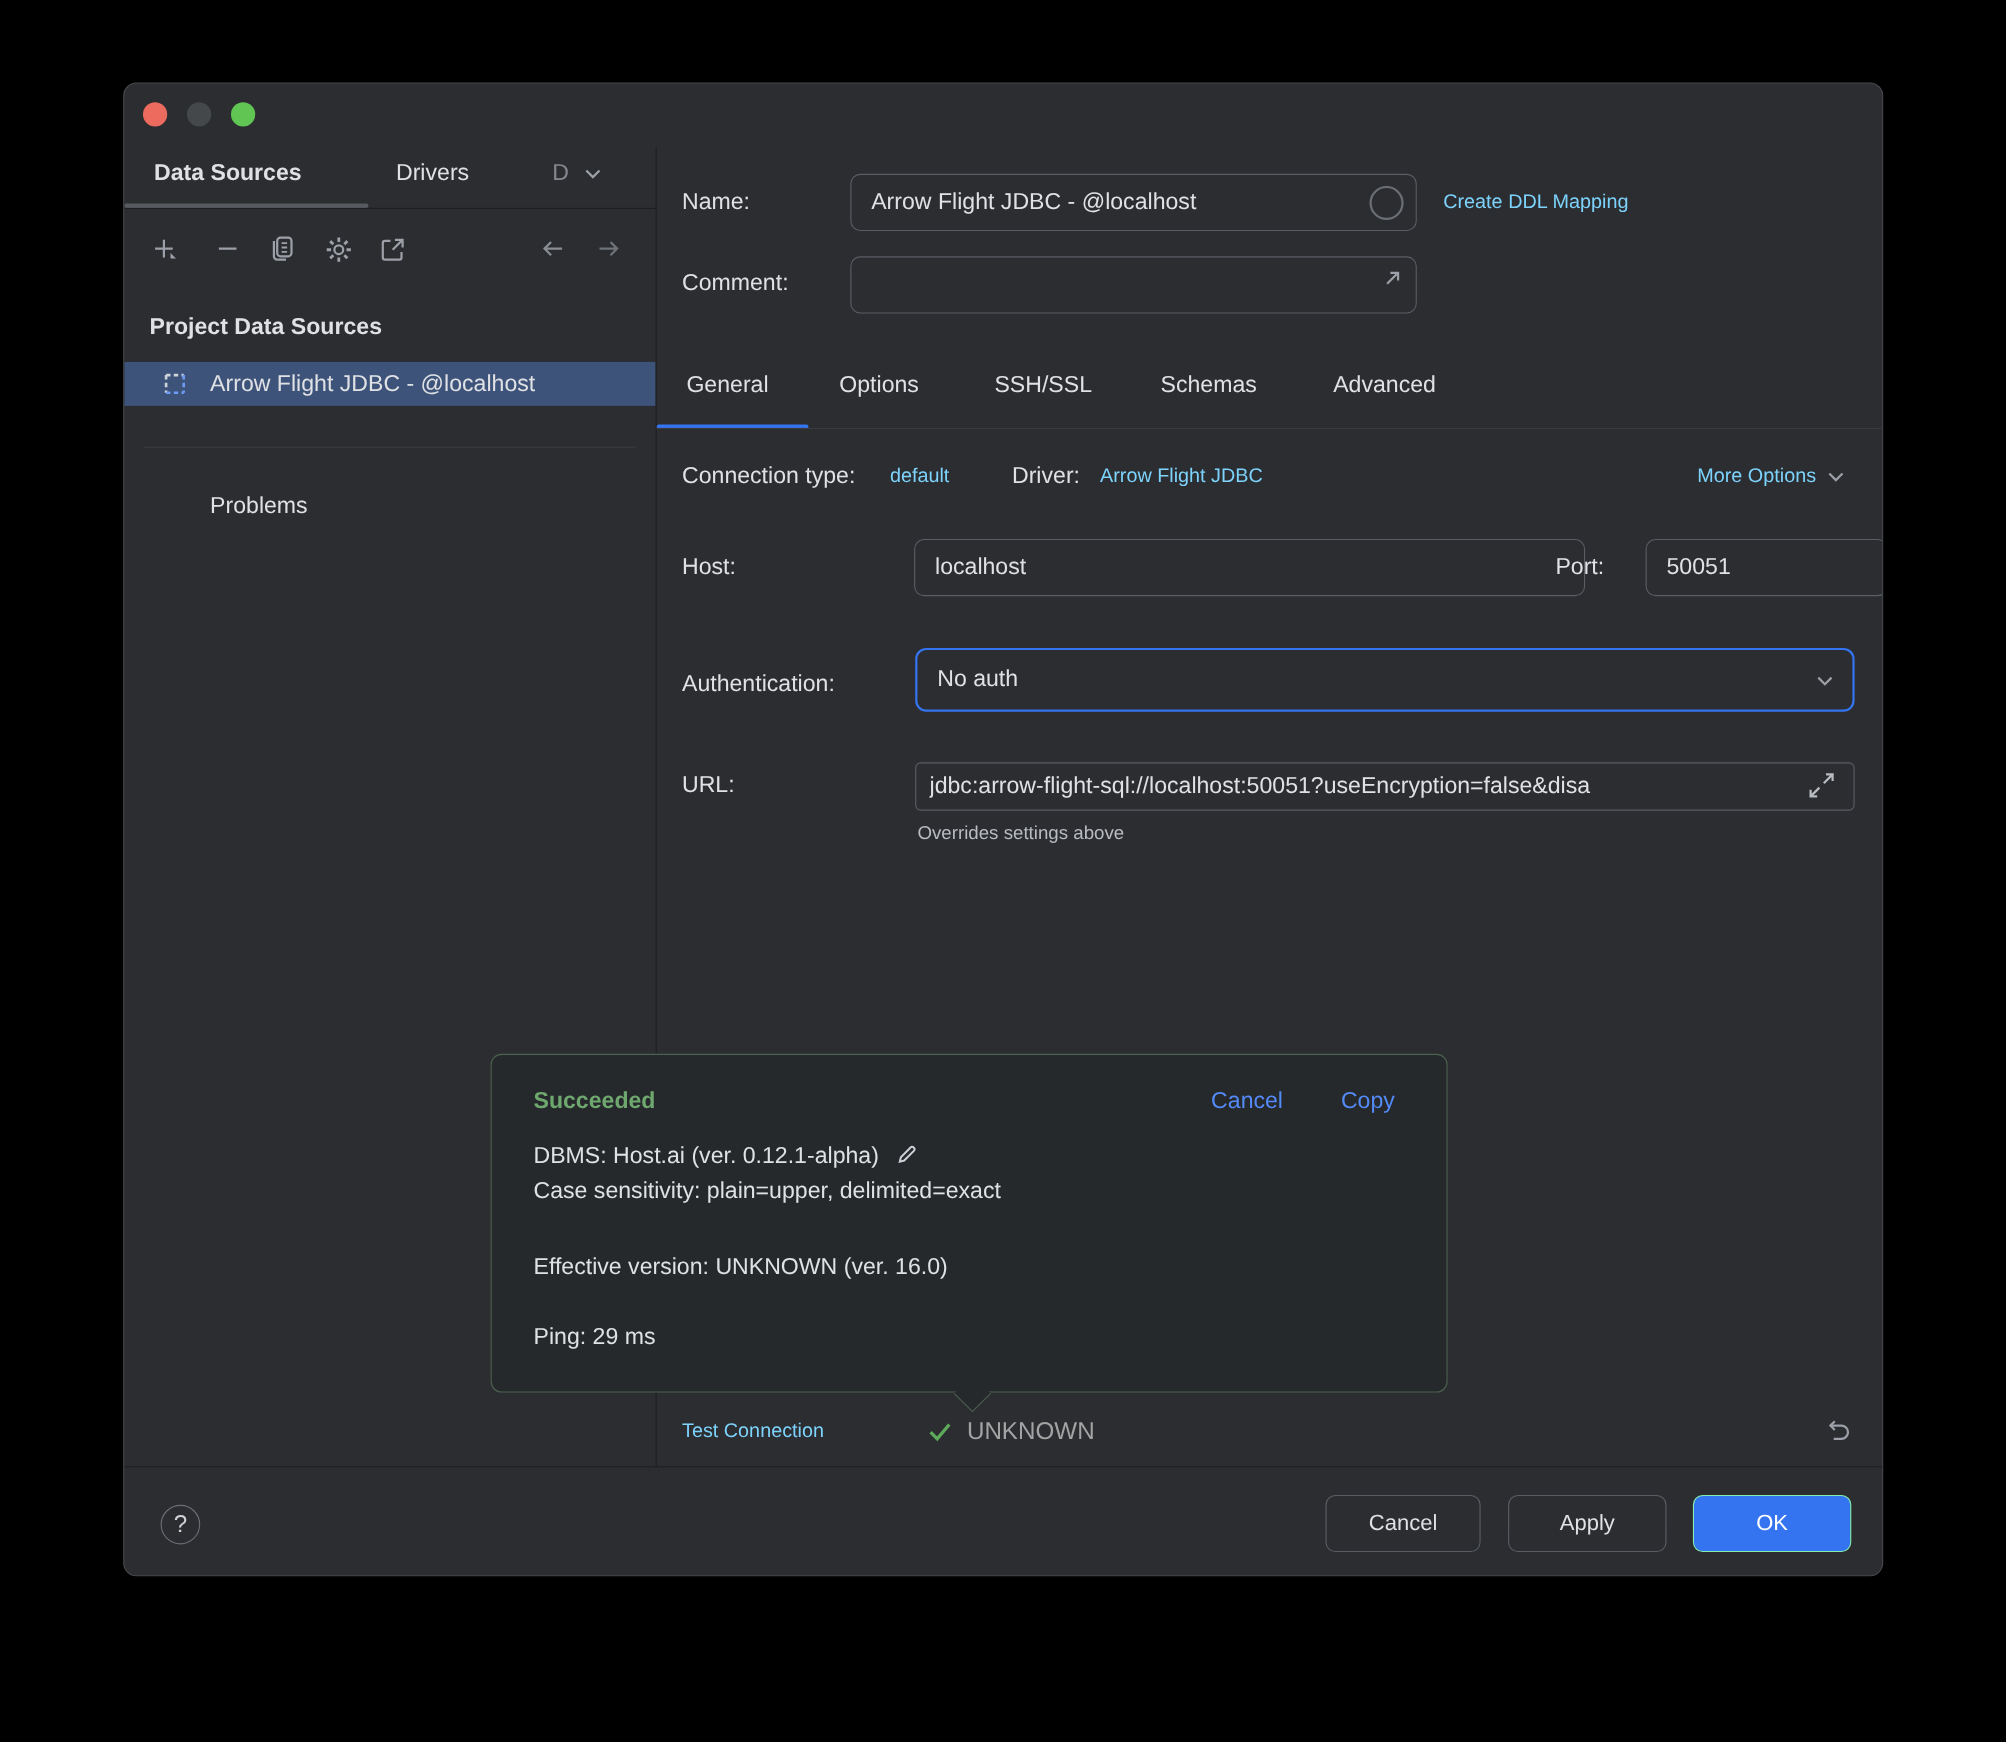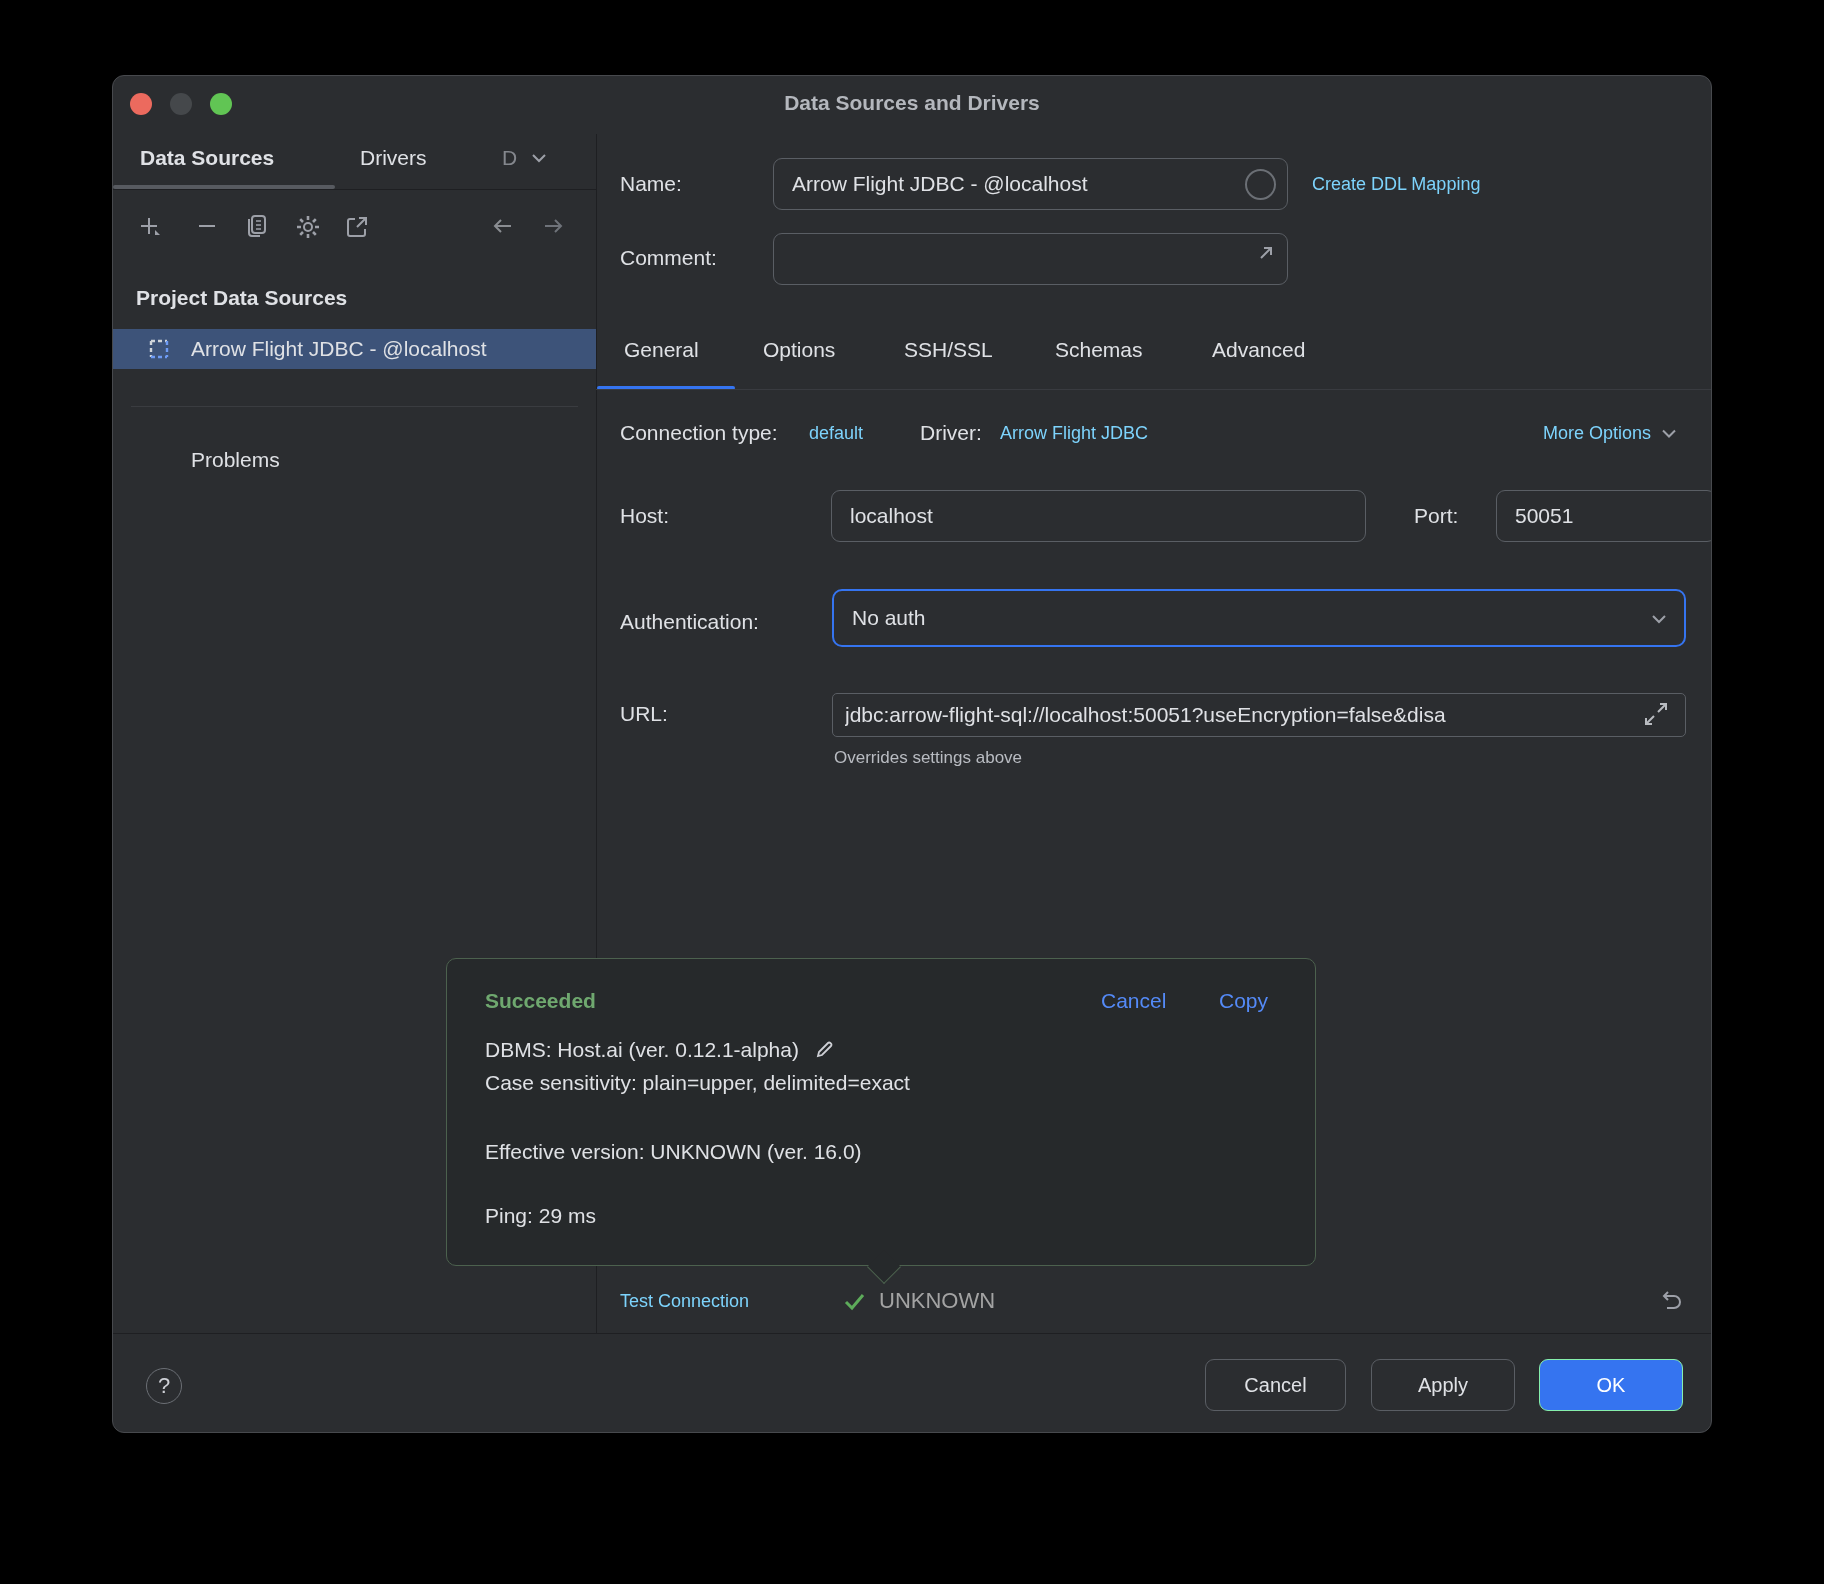--- a/index.html
+++ b/index.html
@@ -24,21 +24,20 @@
   .popline{position:absolute;left:38px;color:#dfe1e5;font-size:21px;white-space:nowrap;}
 </style>
 </head>
 <body>
 
 <div id="win">
 
   <div class="dot" style="left:17px;background:#ec6a5e;"></div>
   <div class="dot" style="left:57px;background:#45484b;"></div>
   <div class="dot" style="left:97px;background:#61c554;"></div>
-  <div class="abs" style="left:0;right:0;top:15px;text-align:center;font-size:21px;font-weight:600;color:#b4b7bd;">Data Sources and Drivers</div>
 
   <div class="abs txt" style="left:27px;top:50px;height:63px;line-height:63px;font-weight:700;">Data Sources</div>
   <div class="abs txt" style="left:247px;top:50px;height:63px;line-height:63px;">Drivers</div>
   <div class="abs" style="left:389px;top:50px;height:63px;line-height:63px;font-size:21px;color:#84878d;">D</div>
   <svg class="abs icon" style="left:415px;top:71px;" width="22" height="22" viewBox="0 0 22 22">
     <path d="M5 8 L11 14 L17 8" fill="none" stroke="currentColor" stroke-width="2"></path>
   </svg>
   <div class="abs" style="left:0;top:109px;width:222px;height:4px;background:#575a60;border-radius:2px;"></div>
   <div class="abs" style="left:0;top:113px;width:483px;height:1px;background:#1e1f22;"></div>
 
@@ -114,21 +113,21 @@
   <div class="abs lbl vcenter" style="left:807px;top:357px;">Driver:</div>
   <div class="abs link vcenter" style="left:887px;top:357px;">Arrow Flight JDBC</div>
   <div class="abs" style="right:32px;top:357px;transform:translateY(-50%);display:flex;align-items:center;gap:8px;">
     <span class="link">More Options</span>
     <svg class="icon" width="20" height="20" viewBox="0 0 20 20">
       <path d="M4 7 L10 13 L16 7" fill="none" stroke="currentColor" stroke-width="2"></path>
     </svg>
   </div>
 
   <div class="abs lbl vcenter" style="left:507px;top:440px;">Host:</div>
-  <input class="field" style="left: 718px; top: 414px; width: 535px; height: 52px;" value="localhost">
+  <input class="field" style="left: 718px; top: 414px; width: 610px; height: 52px;" value="localhost">
   <div class="abs lbl vcenter" style="left:1301px;top:440px;">Port:</div>
   <input class="field" style="left: 1383px; top: 414px; width: 220px; height: 52px;" value="50051">
 
   <div class="abs lbl vcenter" style="left:507px;top:546px;">Authentication:</div>
   <div class="abs" style="left:719px;top:513px;width:854px;height:58px;border:2px solid #3574f0;border-radius:10px;">
     <span class="txt abs" style="left:18px;top:50%;transform:translateY(-50%);">No auth</span>
     <svg class="abs icon" style="right:14px;top:17px;" width="22" height="22" viewBox="0 0 22 22">
       <path d="M5 8 L11 14 L17 8" fill="none" stroke="currentColor" stroke-width="2"></path>
     </svg>
   </div>

